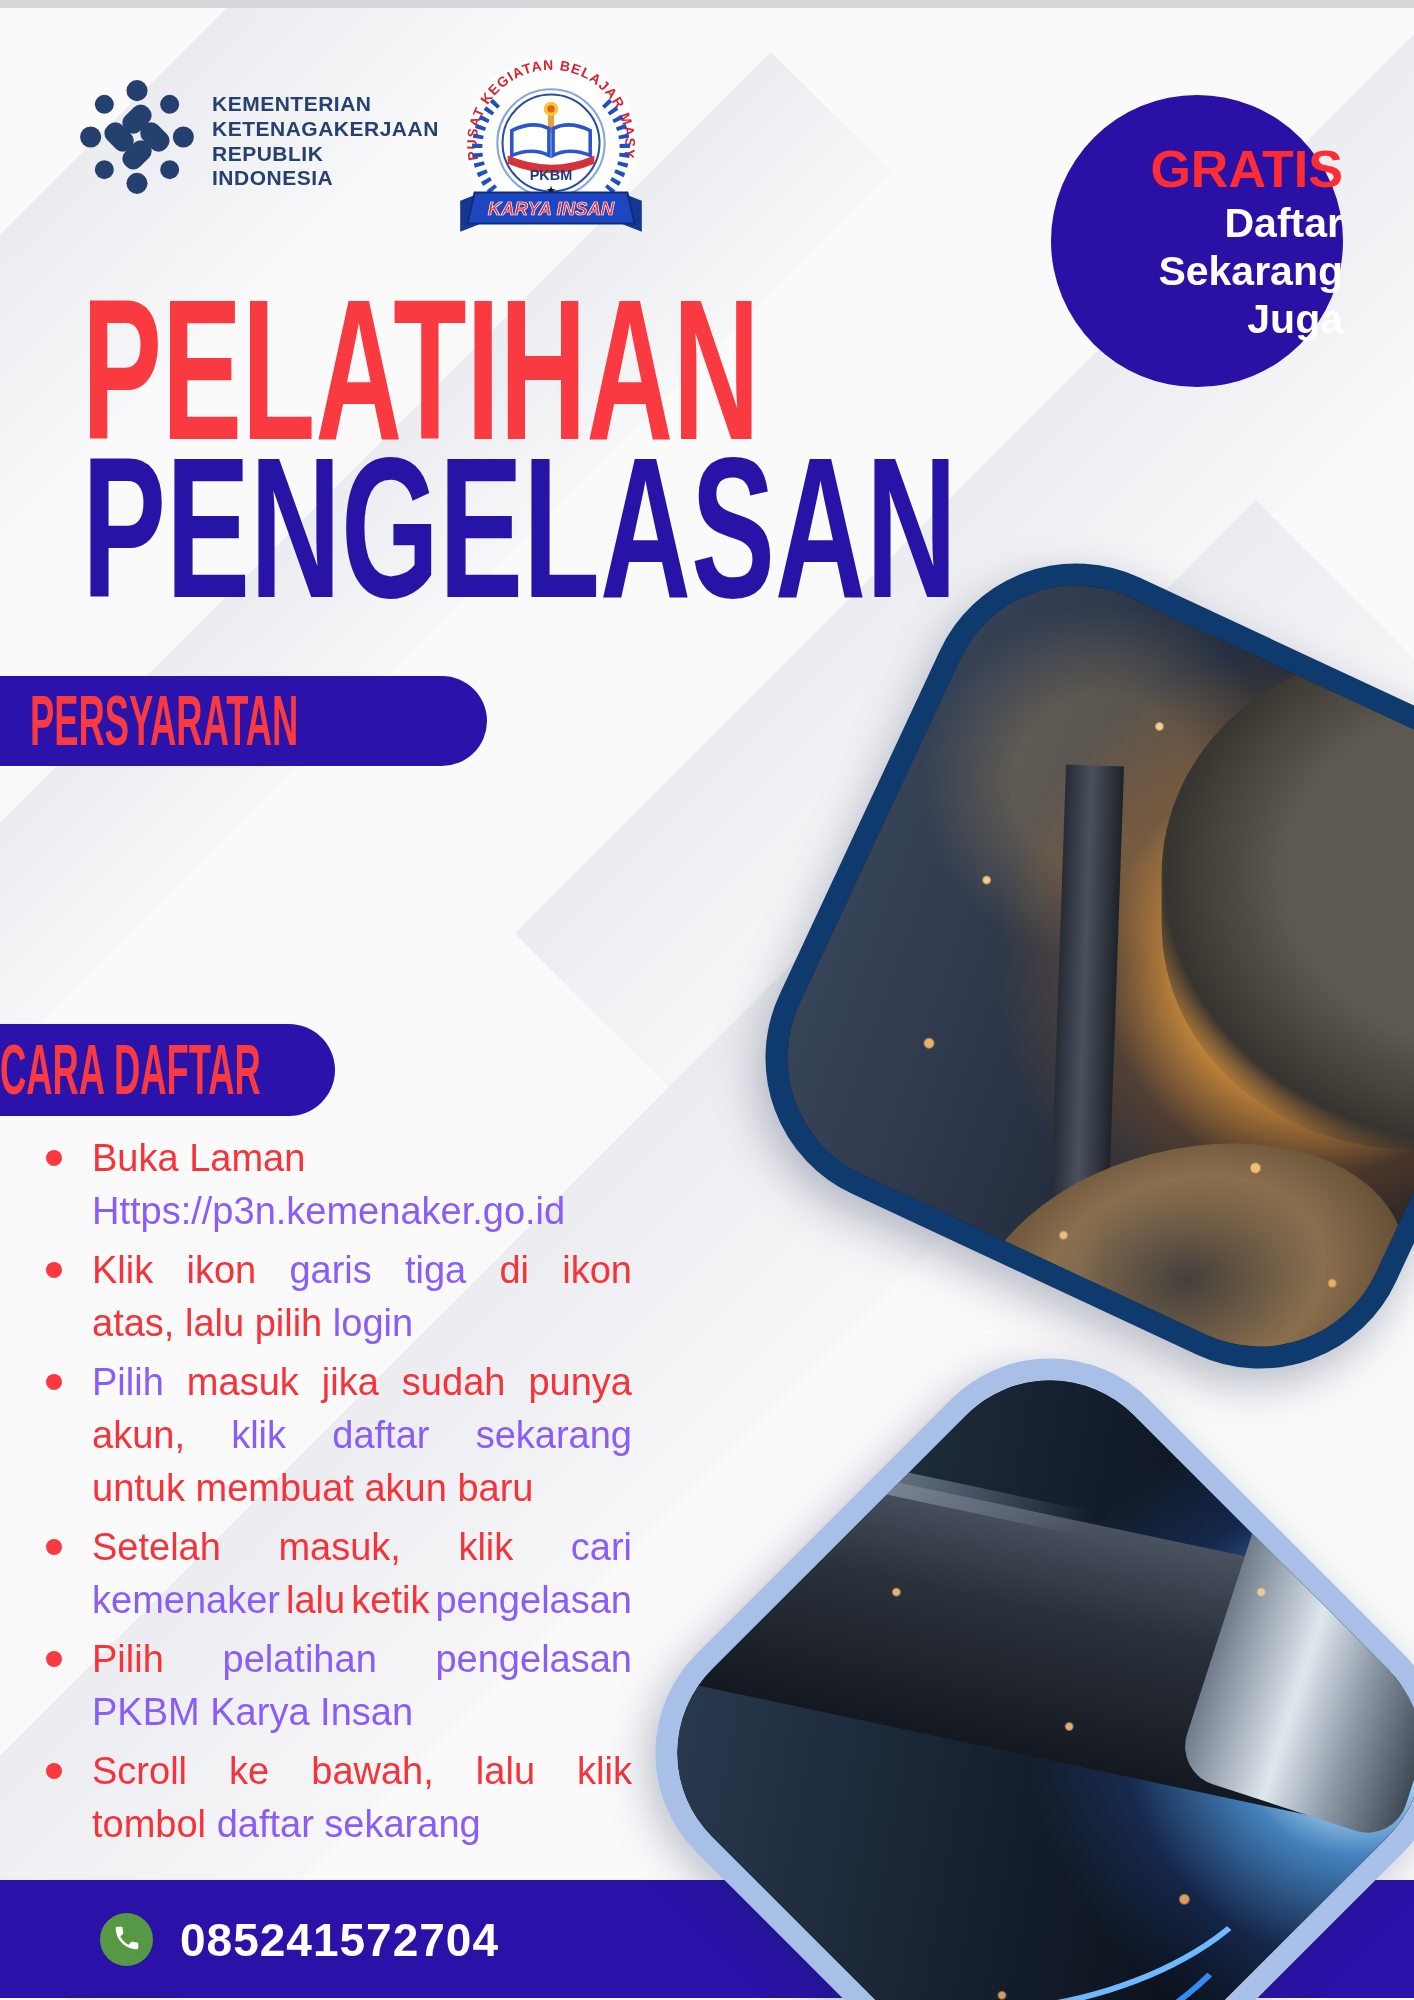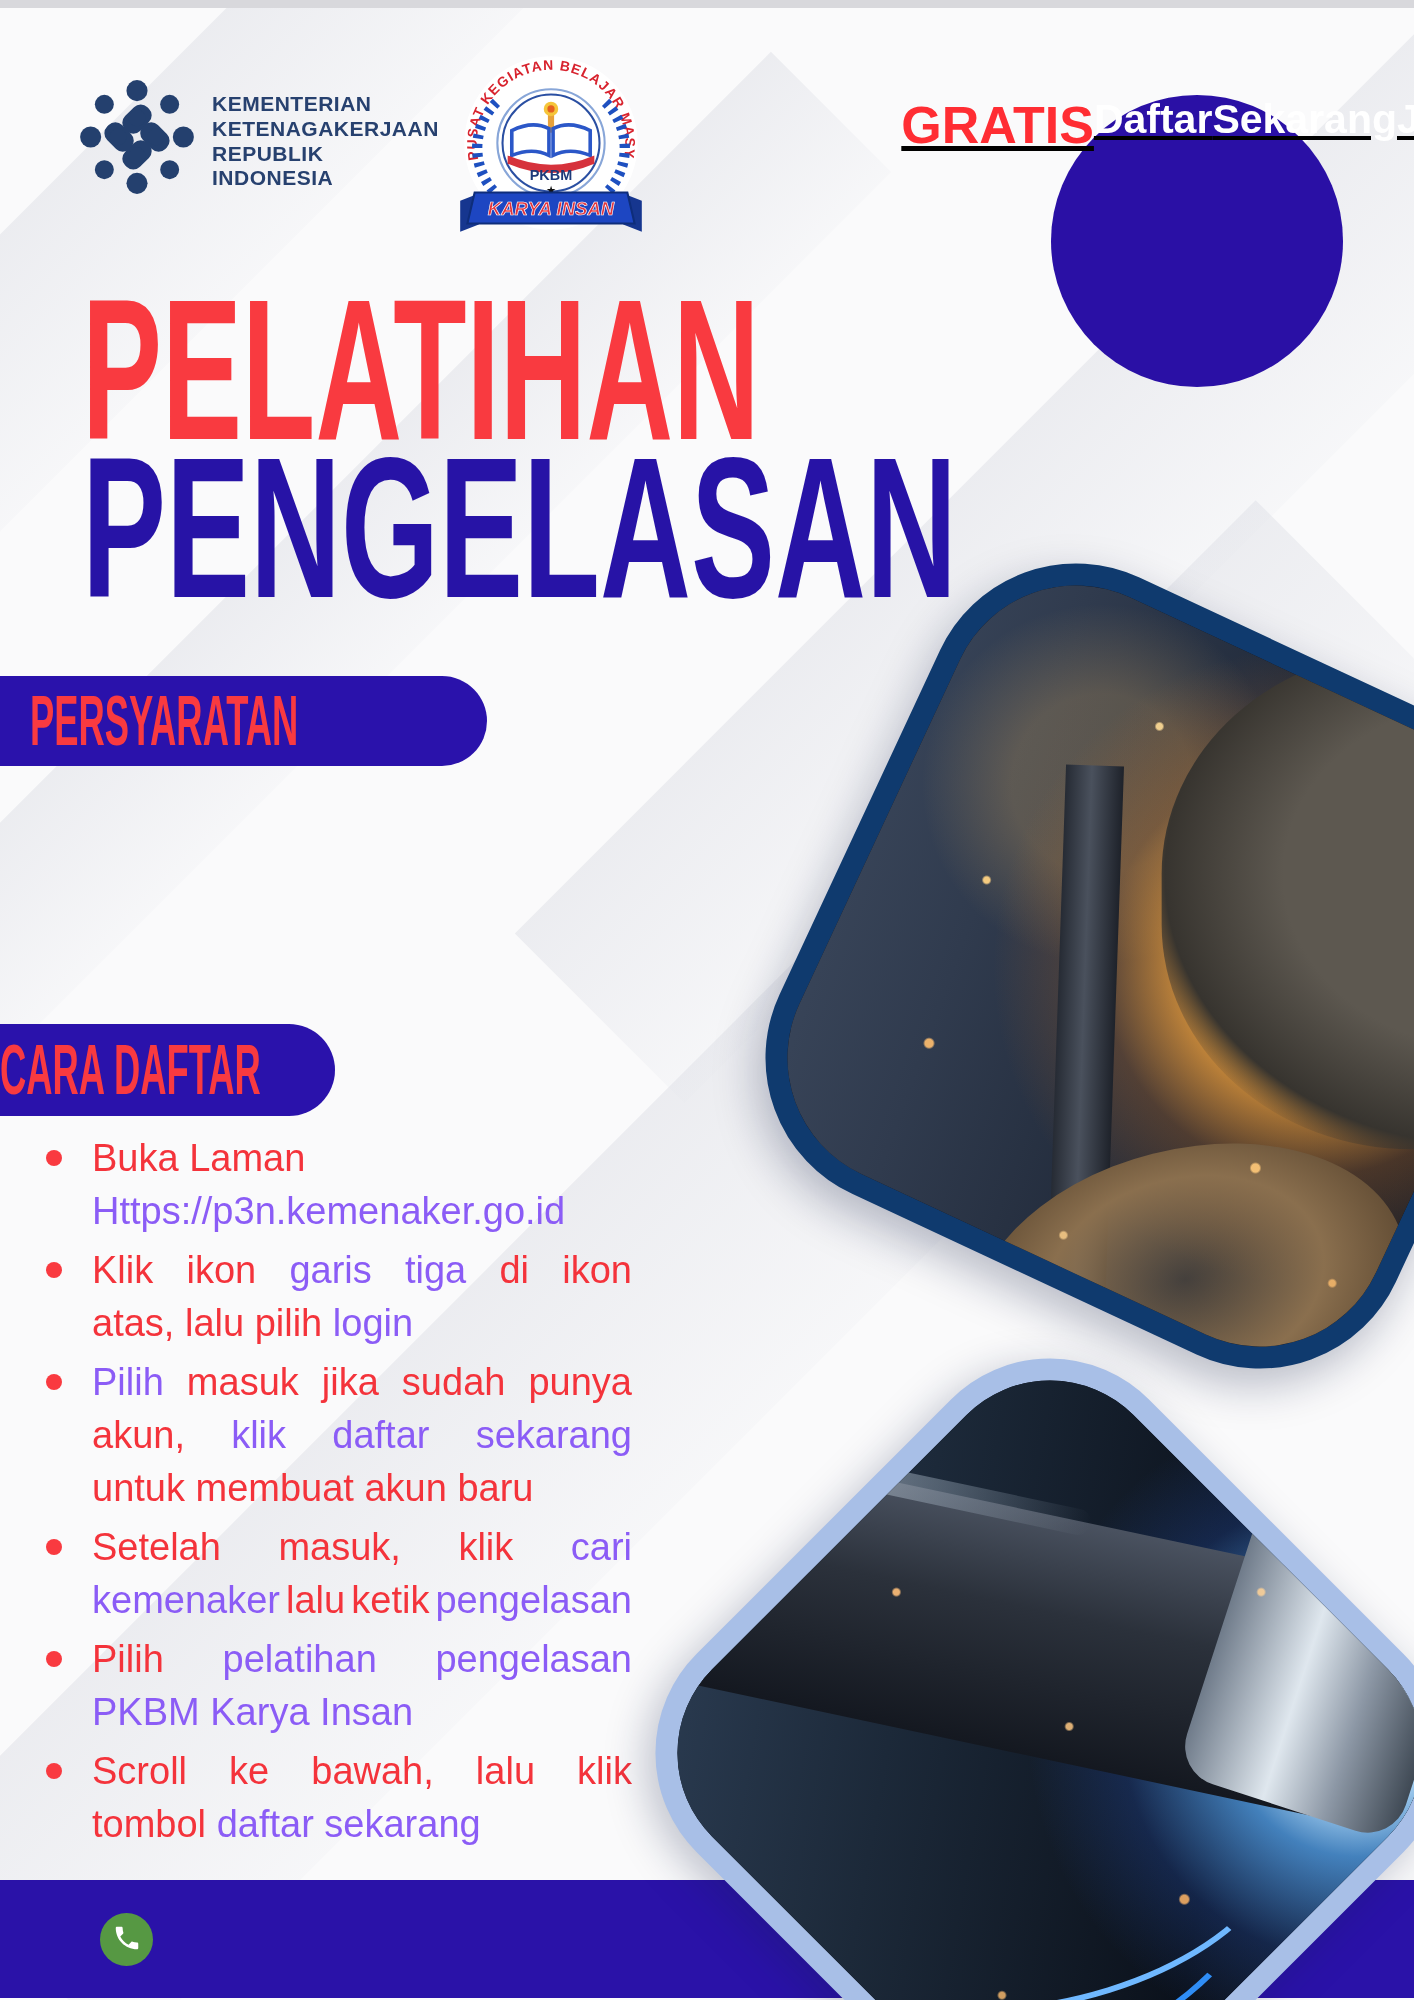--- a/index.html
+++ b/index.html
@@ -11,21 +11,21 @@
   .s2{left:-620px;top:620px;width:1700px;height:170px;}
   .s3{left:-260px;top:1120px;width:1900px;height:300px;}
   .s4{left:380px;top:360px;width:1500px;height:240px;}
 
   
   .ministry{position:absolute;left:78px;top:70px;display:flex;align-items:flex-start;z-index:3;}
   .ministry-text{margin-left:16px;margin-top:14px;color:#27416f;font-weight:bold;font-size:21px;line-height:1.18;letter-spacing:.5px;}
   .ministry-text span{display:block;}
   .pkbm{position:absolute;left:458px;top:38px;z-index:3;}
   .badge{position:absolute;left:1051px;top:87px;width:292px;height:292px;border-radius:50%;background:#2a10a5;z-index:3;
-         display:flex;flex-direction:row;align-items:flex-start;justify-content:center;text-align:center;text-decoration:underline;}
+         display:flex;flex-direction:column;align-items:flex-end;justify-content:center;text-align:center;}
   .badge .b1{color:#ff2d33;font-weight:bold;font-size:52px;line-height:60px;}
   .badge .bw{color:#ffffff;font-weight:bold;font-size:41px;line-height:48px;}
 
   
   .cx{display:inline-block;transform-origin:0 50%;white-space:nowrap;}
 
   
   .title{position:absolute;left:82px;z-index:2;font-weight:bold;line-height:1;}
   .t1{top:262px;color:#f93a40;font-size:200px;}
   .t1 .cx{transform:scaleX(.60);}
@@ -298,14 +298,15 @@
     </div>
   </div>
 
   <div class="phone-circle">
     <span>
       <svg width="30" height="30" viewBox="0 0 24 24">
         <path fill="#ffffff" d="M6.62 10.79c1.44 2.83 3.76 5.14 6.59 6.59l2.2-2.2c.27-.27.67-.36 1.02-.24 1.12.37 2.33.57 3.57.57.55 0 1 .45 1 1V20c0 .55-.45 1-1 1-9.39 0-17-7.61-17-17 0-.55.45-1 1-1h3.5c.55 0 1 .45 1 1 0 1.25.2 2.45.57 3.57.11.35.03.74-.25 1.02l-2.2 2.2z"></path>
       </svg>
     </span>
   </div>
+  <div class="phone-number">085241572704</div>
 
 </div>
 
 </body></html>

